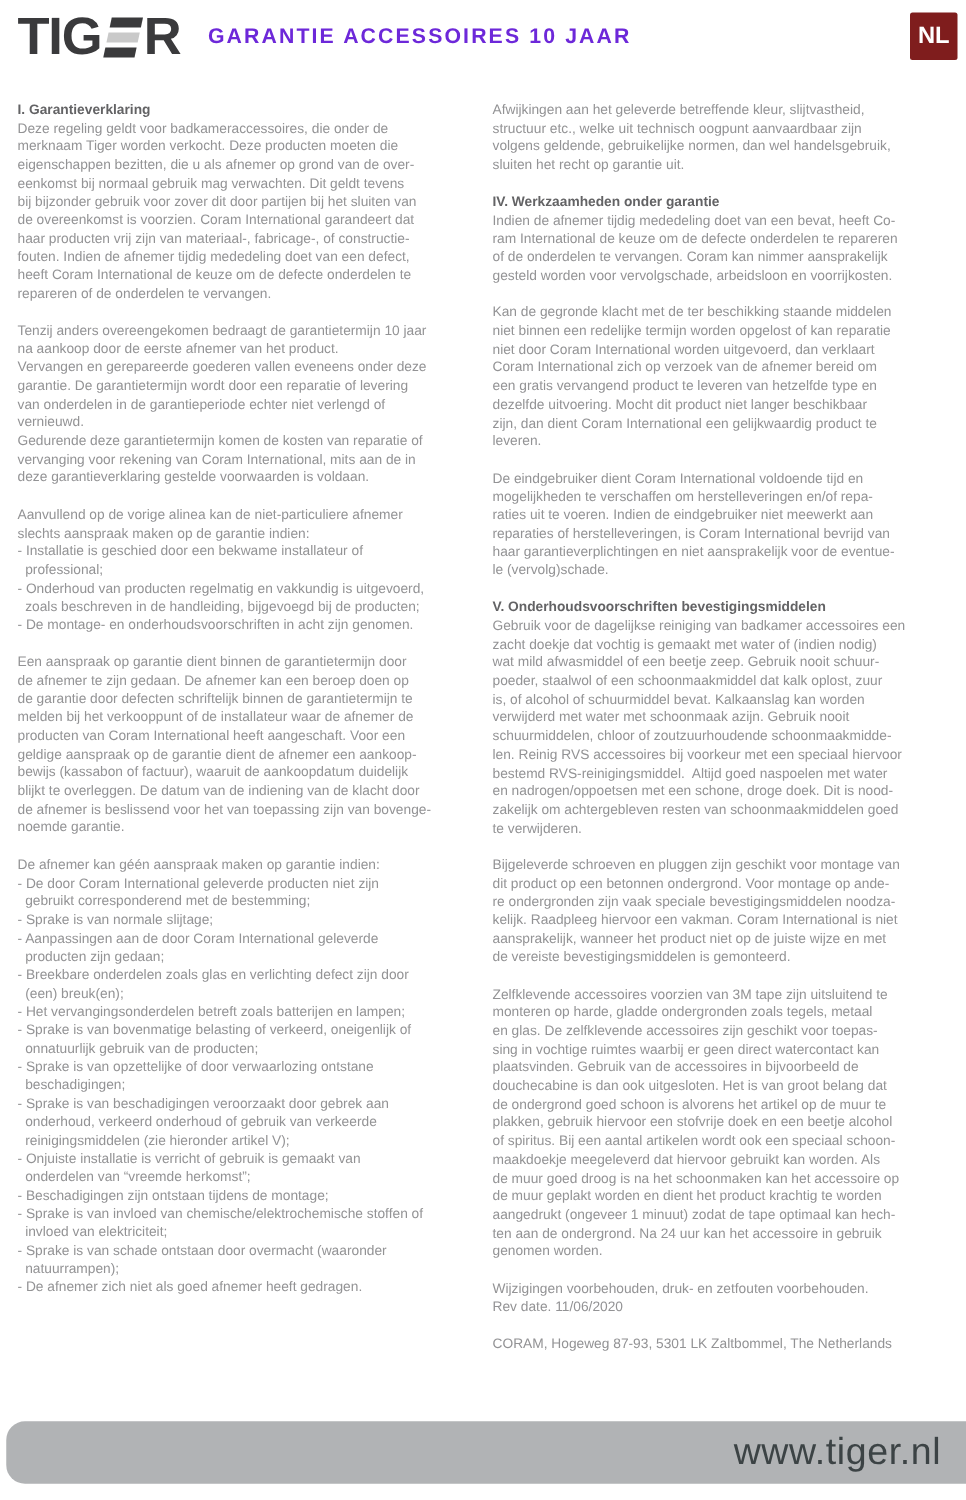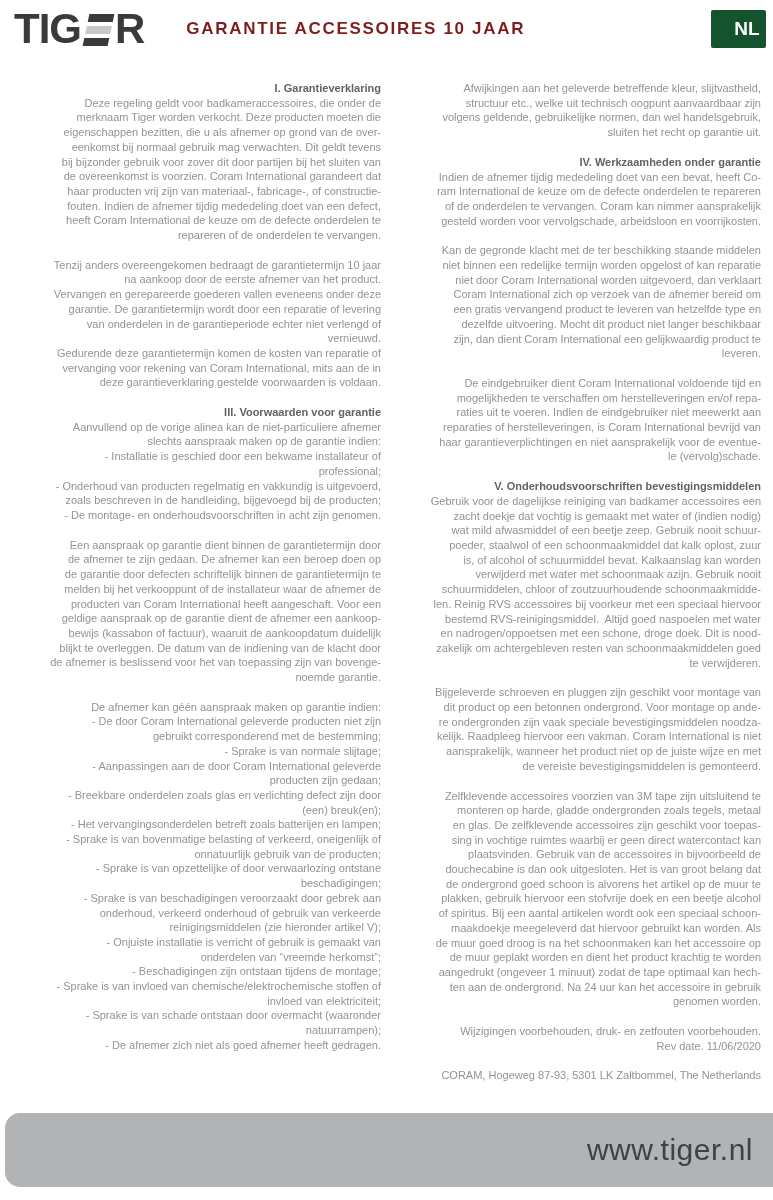--- a/index.html
+++ b/index.html
@@ -12,33 +12,33 @@
   .header { position:absolute; top:8px; left:14px; right:7px; height:42px;
             display:flex; align-items:center; }
   .logo { display:flex; align-items:center; font-weight:800; font-size:42px;
           color:#3a3a3c; line-height:1; letter-spacing:0; }
   .logo .word { letter-spacing:-1px; }
   .ebars { display:flex; flex-direction:column; gap:4px; margin:2px 4px 0 5px;
            transform:skewX(-12deg); }
   .ebar { width:25px; height:8px; background:#3a3a3c; }
   .ebar.mid { background:#c9c9c9; }
   .title { font-size:17px; font-weight:700; letter-spacing:1.7px;
-           color:#7f1d1d; margin-left:42px; white-space:nowrap; }
-  .badge { margin-left:auto; width:38px; height:38px; background:#14532d;
+           color:#6d28d9; margin-left:22px; white-space:nowrap; }
+  .badge { margin-left:auto; width:38px; height:38px; background:#7f1d1d;
            color:#ffffff; font-weight:700; font-size:19px; display:flex;
-           align-items:center; justify-content:center; border-radius:2px;padding-left:17px; }
+           align-items:center; justify-content:center; border-radius:2px; }
   
   .columns { position:absolute; top:81px; left:14px; width:747px;
-             display:flex; gap:13px;text-align:right; }
+             display:flex; gap:13px; }
   .col { flex:1; min-width:0; font-size:11px; line-height:14.7px;
          color:#939395; }
   .heading { font-weight:700; color:#636365; margin:0; white-space:pre-wrap; }
   .para { margin:0 0 15px 0; white-space:pre-wrap; }
   
-  .footer { position:absolute; left:5px; right:0; bottom:13px; height:74px;
+  .footer { position:absolute; left:5px; right:0; bottom:13px; height:50px;
             background:#b1b3b5; border-radius:15px 0 0 15px; display:flex;
             align-items:center; justify-content:flex-end;
             padding-right:20px; box-sizing:border-box; }
   .footer-url { font-size:30px; color:#3c4345; letter-spacing:0.5px; }
 </style>
 </head>
 <body>
 
 <div class="page">
 
@@ -72,21 +72,20 @@
 repareren of de onderdelen te vervangen.</div>
       <div class="para">Tenzij anders overeengekomen bedraagt de garantietermijn 10 jaar
 na aankoop door de eerste afnemer van het product.
 Vervangen en gerepareerde goederen vallen eveneens onder deze
 garantie. De garantietermijn wordt door een reparatie of levering
 van onderdelen in de garantieperiode echter niet verlengd of
 vernieuwd.
 Gedurende deze garantietermijn komen de kosten van reparatie of
 vervanging voor rekening van Coram International, mits aan de in
 deze garantieverklaring gestelde voorwaarden is voldaan.</div>
-      <div class="heading">III. Voorwaarden voor garantie</div>
       <div class="para">Aanvullend op de vorige alinea kan de niet-particuliere afnemer
 slechts aanspraak maken op de garantie indien:
 - Installatie is geschied door een bekwame installateur of
   professional;
 - Onderhoud van producten regelmatig en vakkundig is uitgevoerd,
   zoals beschreven in de handleiding, bijgevoegd bij de producten;
 - De montage- en onderhoudsvoorschriften in acht zijn genomen.</div>
       <div class="para">Een aanspraak op garantie dient binnen de garantietermijn door
 de afnemer te zijn gedaan. De afnemer kan een beroep doen op
 de garantie door defecten schriftelijk binnen de garantietermijn te

